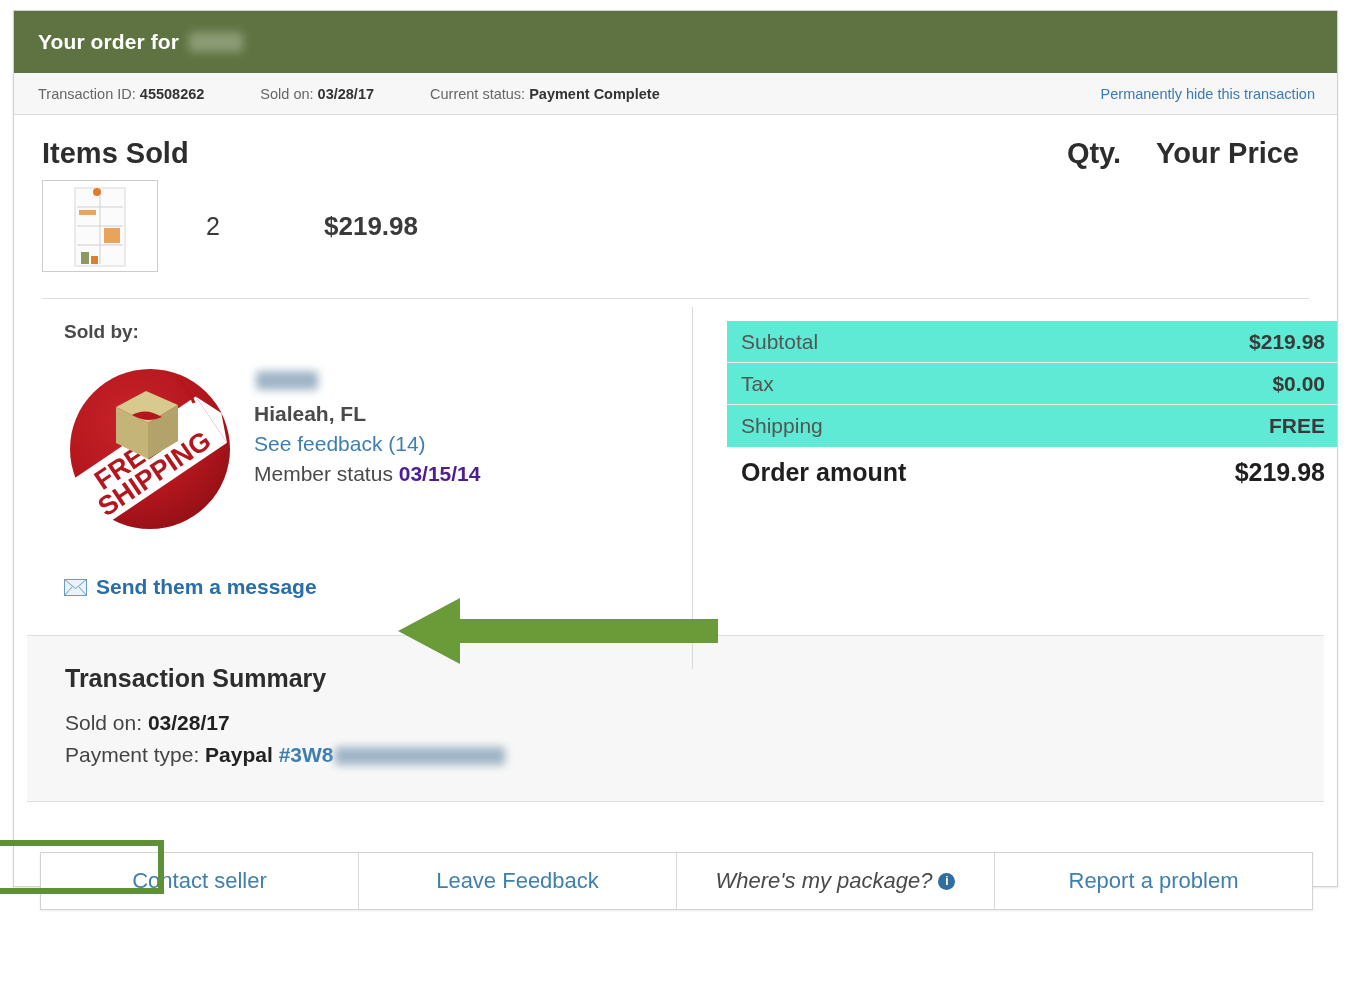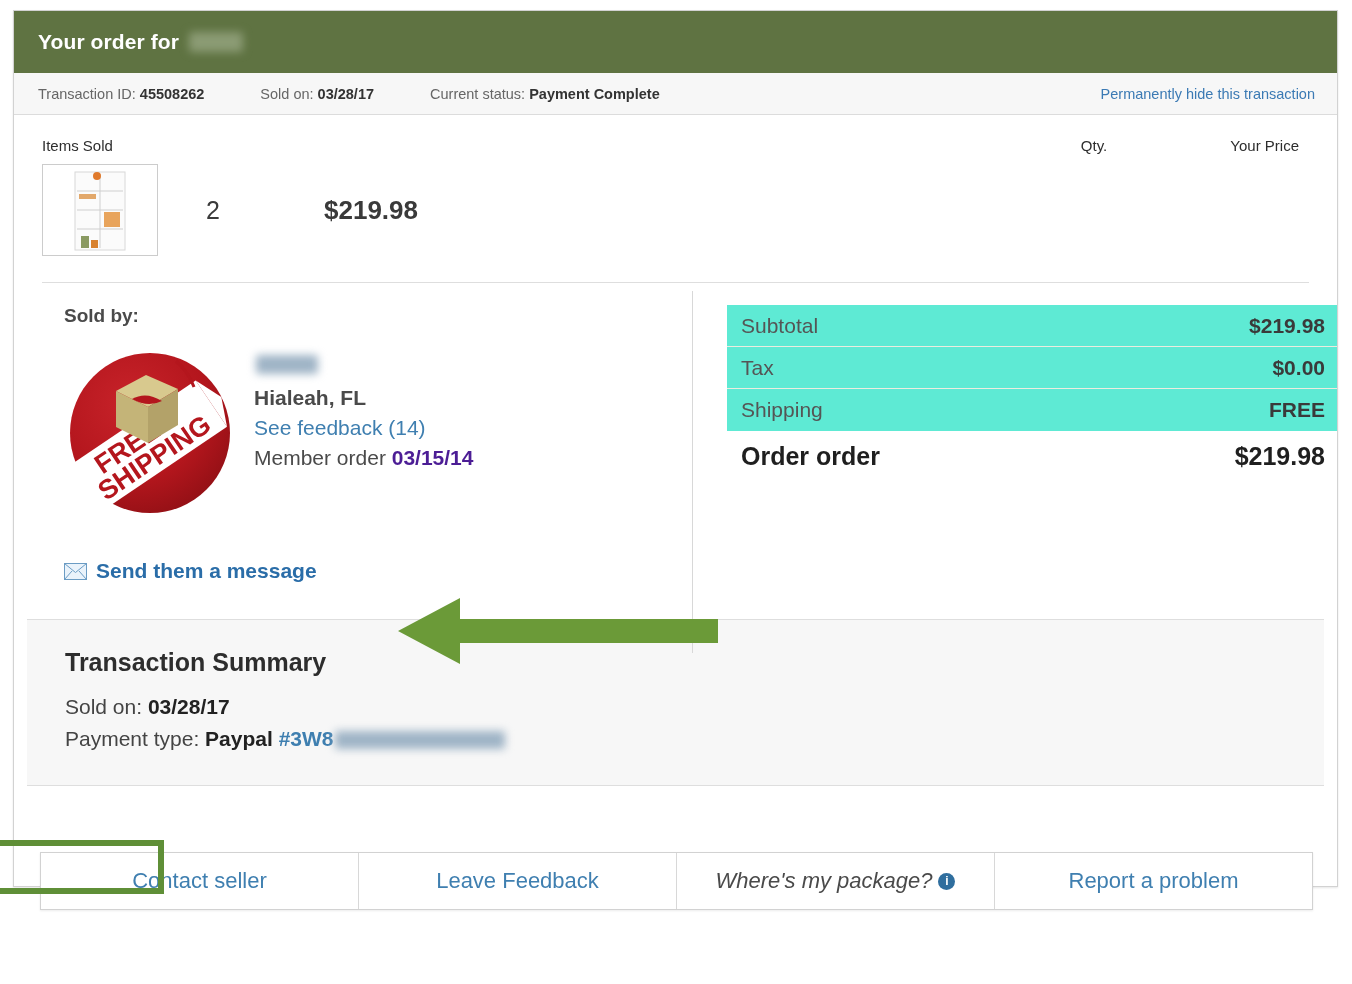--- a/index.html
+++ b/index.html
@@ -48,21 +48,21 @@
   .txitem{margin-right:56px;white-space:nowrap;}
   .txlink{
     position:absolute;right:22px;top:50%;transform:translateY(-50%);
     color:#3b7ab4;font-size:14.5px;text-decoration:none;cursor:pointer;
   }
 
   
   .items-head{
     display:flex;align-items:flex-end;
     padding:22px 38px 0 28px;
-    font-size:15px;font-weight:normal;color:#2d2d2d;
+    font-size:29px;font-weight:bold;color:#2d2d2d;
   }
   .ih-title{flex:1;}
   .ih-qty{width:110px;text-align:center;}
   .ih-price{width:150px;text-align:right;}
 
   .item-row{
     display:flex;align-items:center;
     padding:10px 38px 0 28px;
   }
   .thumb-wrap{
@@ -266,21 +266,21 @@
               </g>
               <path d="M112,16 q12,10 18,26" stroke="#b4161d" stroke-width="3" fill="none"></path>
               <circle cx="133" cy="58" r="4" fill="#ffffff"></circle>
             </svg>
           </div>
           <div class="seller-info">
             <div class="seller-name-redact"></div>
             <div class="seller-loc">Hialeah, FL</div>
             <div class="seller-fb">See feedback (14)</div>
             <div class="seller-since">
-              <span>Member order</span>
+              <span>Member status</span>
               <b>03/15/14</b>
             </div>
           </div>
         </div>
 
         <div class="msg-link">
           <span class="env">
             <svg width="23" height="17" viewBox="0 0 23 17">
               <rect x="0.5" y="0.5" width="22" height="16" fill="#eaf3fb" stroke="#6b9cc4"></rect>
               <path d="M0.5,0.5 L11.5,9.5 L22.5,0.5" fill="none" stroke="#6b9cc4"></path>
@@ -299,21 +299,21 @@
           </div>
           <div class="trow">
             <span>Tax</span>
             <span class="tv">$0.00</span>
           </div>
           <div class="trow last">
             <span>Shipping</span>
             <span class="tv">FREE</span>
           </div>
           <div class="trow-total">
-            <span>Order order</span>
+            <span>Order amount</span>
             <span>$219.98</span>
           </div>
         </div>
       </div>
     </div>
 
     <div class="summary">
       <div class="sum-title">Transaction Summary</div>
       <div class="sum-line">
         <span>Sold on:</span>

